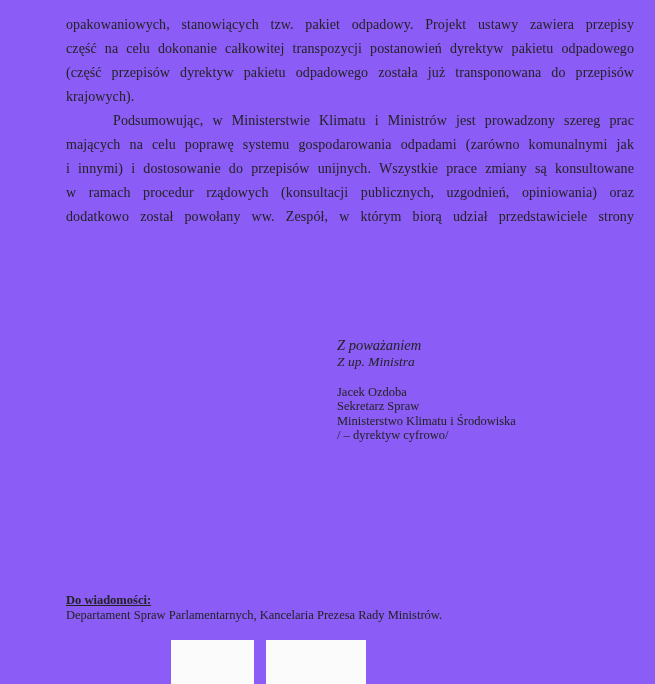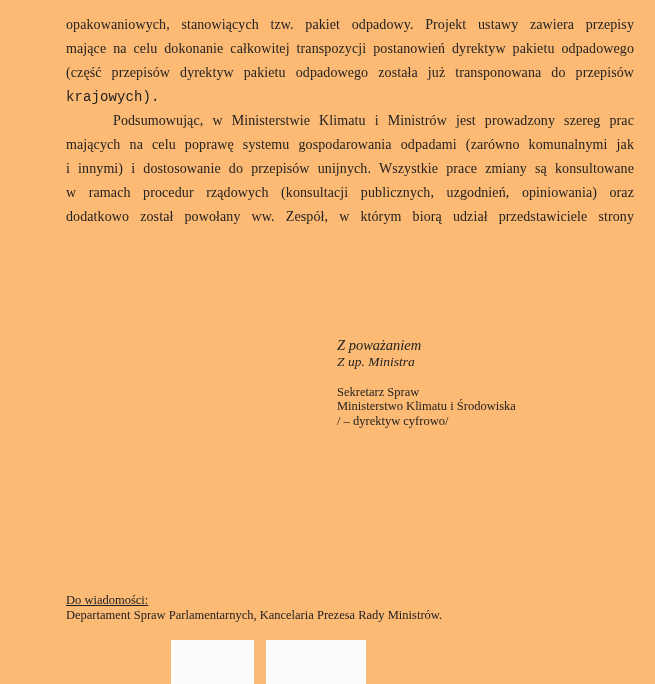--- a/index.html
+++ b/index.html
@@ -1,20 +1,20 @@
 <!DOCTYPE html>
 <html lang="pl"><head>
 <meta charset="utf-8">
 <style>
   html, body { margin: 0; padding: 0; background: #ffffff; }
   .page {
     position: relative;
     width: 655px;
     height: 684px;
-    background: #fdba74;
+    background: #8b5cf6;
     overflow: hidden;
     font-family: "Liberation Serif", "DejaVu Serif", serif;
     color: #222222;
   }
   
   .body-text {
     position: absolute;
     left: 66px;
     top: 13px;
     width: 568px;
@@ -24,21 +24,20 @@
   .line {
     height: 24px;
     white-space: nowrap;
     text-align: justify;
     text-align-last: justify;
     letter-spacing: 0.1px;
   }
   .line.last {
     text-align-last: left;
     white-space: normal;
-    font-family: Liberation Mono, monospace;
   }
   .line.indent { text-indent: 47px; }
   
   .closing {
     position: absolute;
     left: 337px;
     top: 301px;
     font-size: 14.5px;
     font-style: italic;
     margin-top: 36px;
@@ -57,54 +56,55 @@
     margin-bottom: 16px;
   }
   
   .footer {
     position: absolute;
     left: 66px;
     top: 593px;
     font-size: 12.5px;
     line-height: 15px;
   }
-  .cc-label { text-decoration: underline; }
+  .cc-label { text-decoration: underline; font-weight: bold; }
   
   .artifact {
     position: absolute;
     background: #fbfbfb;
   }
   .artifact-1 { left: 171px; top: 640px; width: 83px;  height: 44px; }
   .artifact-2 { left: 266px; top: 640px; width: 100px; height: 44px; }
 </style>
 </head>
 <body>
 
 <div class="page">
 
   <div class="body-text">
     <div class="paragraph">
         <div class="line">opakowaniowych, stanowiących tzw. pakiet odpadowy. Projekt ustawy zawiera przepisy</div>
-        <div class="line">mające na celu dokonanie całkowitej transpozycji postanowień dyrektyw pakietu odpadowego</div>
+        <div class="line">część na celu dokonanie całkowitej transpozycji postanowień dyrektyw pakietu odpadowego</div>
         <div class="line">(część przepisów dyrektyw pakietu odpadowego została już transponowana do przepisów</div>
         <div class="line last">krajowych).</div>
       </div>
     <div class="paragraph">
         <div class="line indent">Podsumowując, w Ministerstwie Klimatu i Ministrów jest prowadzony szereg prac</div>
         <div class="line">mających na celu poprawę systemu gospodarowania odpadami (zarówno komunalnymi jak</div>
         <div class="line">i innymi) i dostosowanie do przepisów unijnych. Wszystkie prace zmiany są konsultowane</div>
         <div class="line">w ramach procedur rządowych (konsultacji publicznych, uzgodnień, opiniowania) oraz</div>
         <div class="line">dodatkowo został powołany ww. Zespół, w którym biorą udział przedstawiciele strony</div>
       </div>
   </div>
 
   <div class="closing">Z poważaniem</div>
 
   <div class="signature">
     <div class="sig-behalf">Z up. Ministra</div>
+    <div class="sig-line">Jacek Ozdoba</div>
     <div class="sig-line">Sekretarz Spraw</div>
     <div class="sig-line">Ministerstwo Klimatu i Środowiska</div>
     <div class="sig-line">/ – dyrektyw cyfrowo/</div>
   </div>
 
   <div class="footer">
     <div class="cc-label">Do wiadomości:</div>
     <div class="cc-text">Departament Spraw Parlamentarnych, Kancelaria Prezesa Rady Ministrów.</div>
   </div>
 

